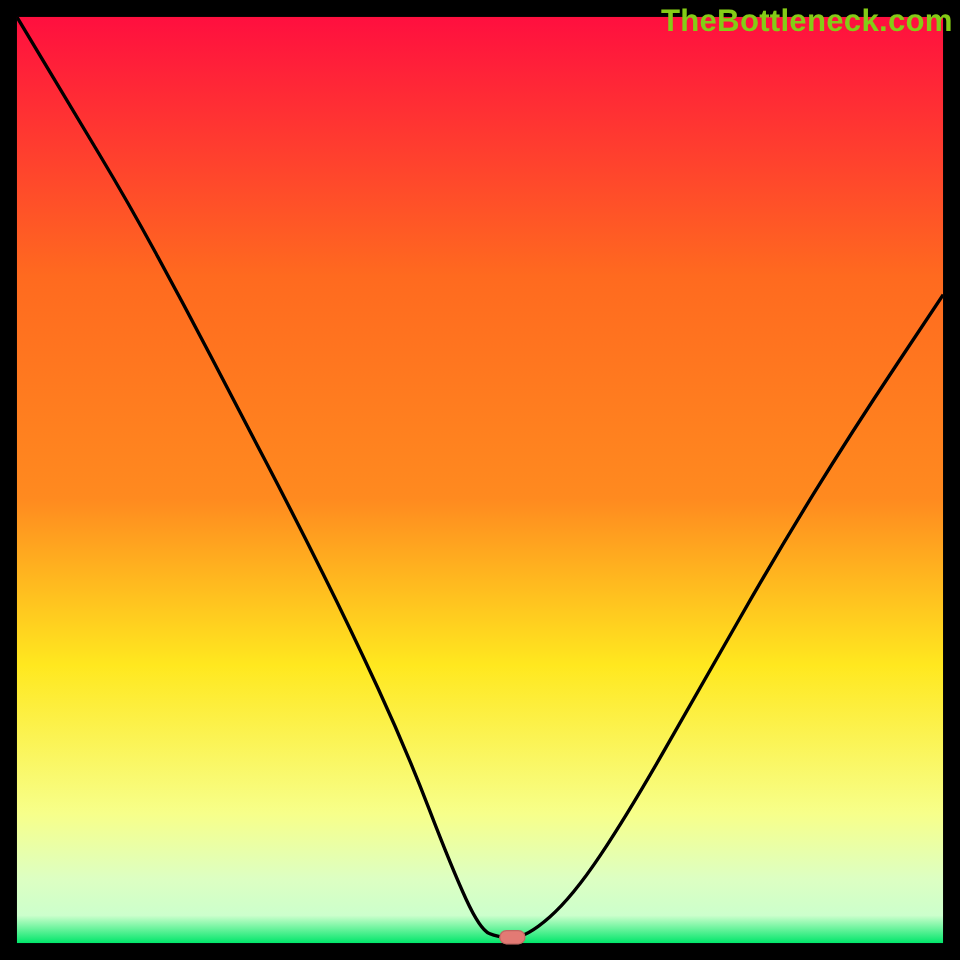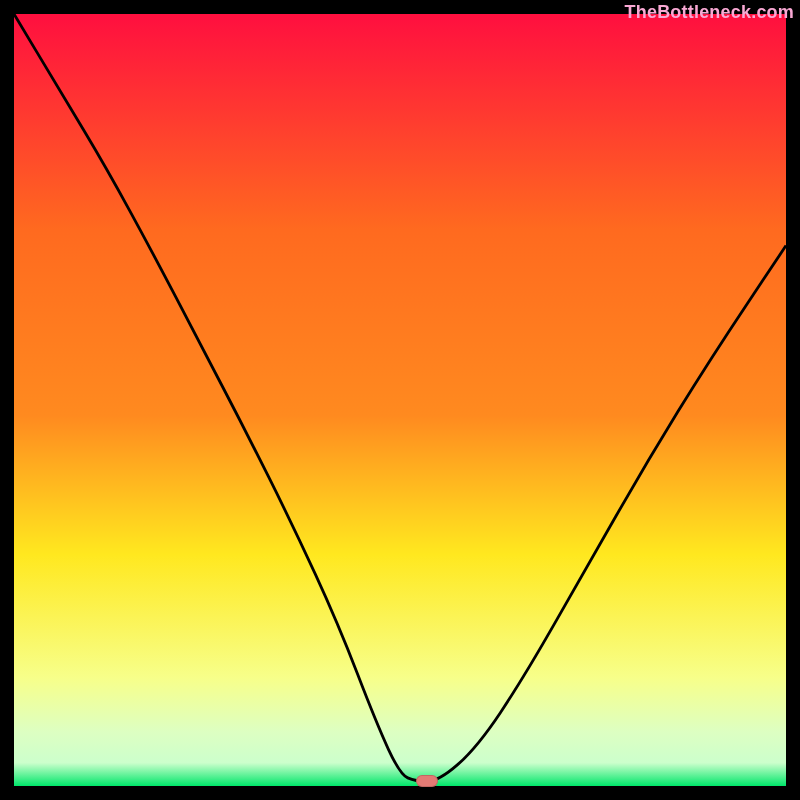--- a/index.html
+++ b/index.html
@@ -30,22 +30,22 @@
     position: absolute;
     left: 0;
     top: 0;
     width: 100%;
     height: 100%;
   }
   .watermark {
     position: absolute;
     top: 2px;
     right: 6px;
-    color: #f9a8d4;
-    font-size: 18px;
+    color: #84cc16;
+    font-size: 26px;
     font-weight: bold;
     letter-spacing: 0.2px;
     user-select: none;
   }
   .marker {
     position: absolute;
     width: 22px;
     height: 12px;
     border-radius: 6px;
     background: #e37a74;

